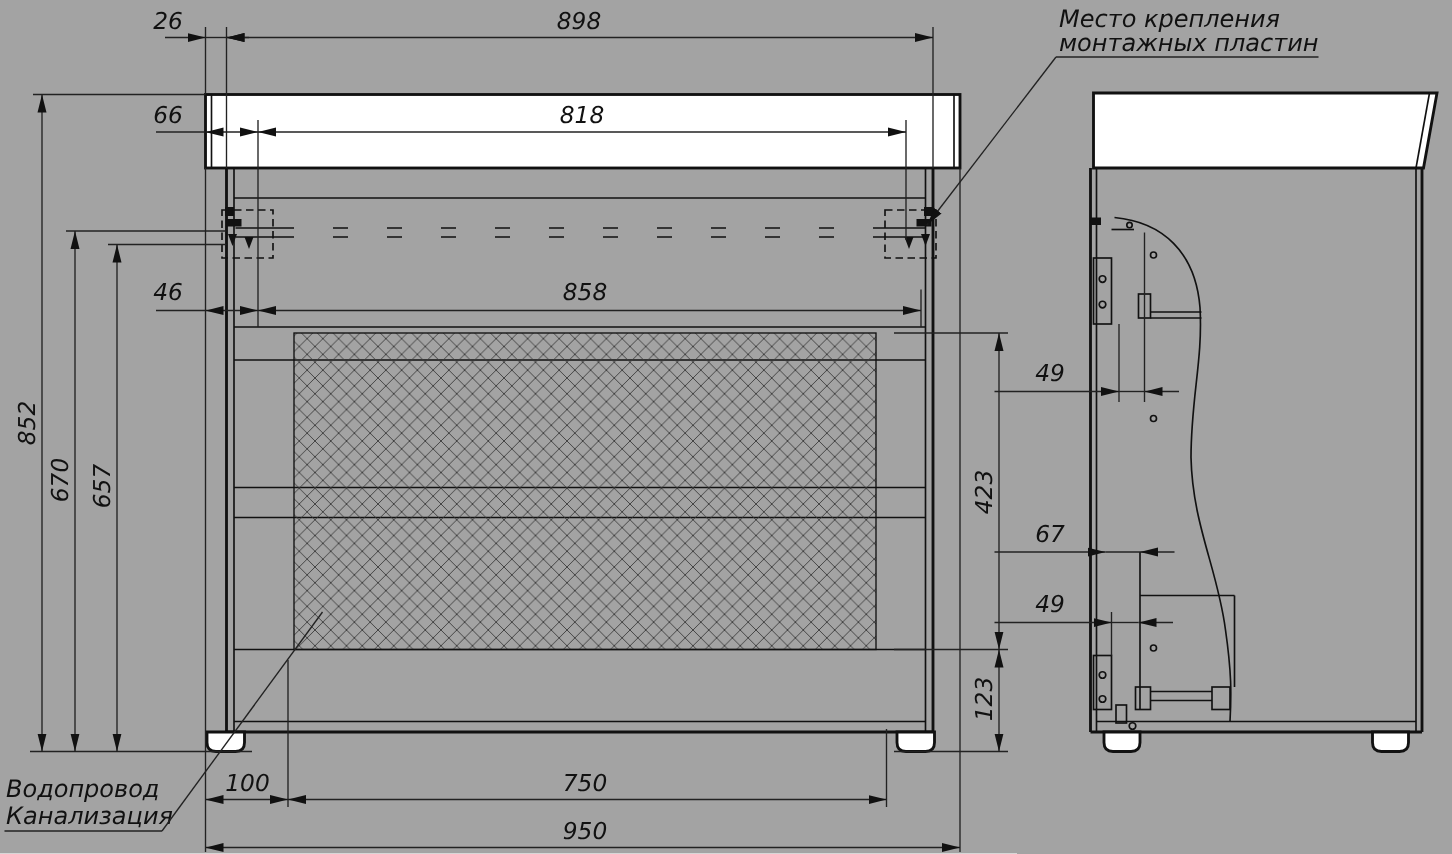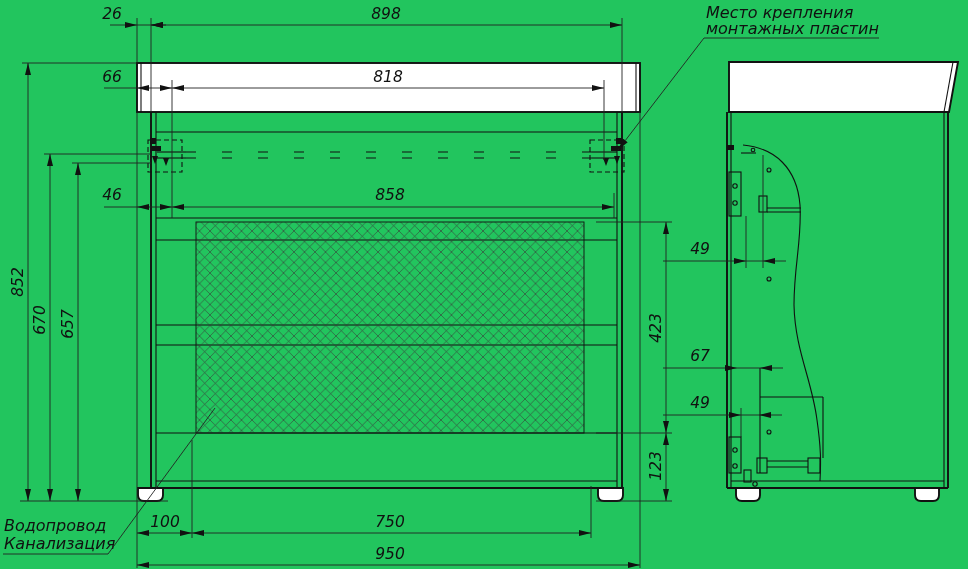--- a/index.html
+++ b/index.html
@@ -1,16 +1,16 @@
 <!DOCTYPE html>
 <html><head>
 <meta charset="utf-8">
 <style>
   html,body{margin:0;padding:0;background:#ffffff;}
-  .canvas{width:968px;height:569px;background:#22c55e;position:relative;overflow:hidden;}
+  .canvas{width:968px;height:569px;background:#a3a3a3;position:relative;overflow:hidden;}
   svg{display:block;}
   text{font-family:"DejaVu Sans","Liberation Sans",sans-serif;font-style:italic;fill:#111;}
   .dim{font-size:15.5px;}
   .lbl{font-size:16px;}
   .obj{stroke:#111;stroke-width:1.9;fill:none;}
   .objf{stroke:#111;stroke-width:1.9;fill:#fff;}
   .inner{stroke:#111;stroke-width:1.1;fill:none;}
   .thin{stroke:#222;stroke-width:0.9;fill:none;}
   .dash{stroke:#111;stroke-width:1.1;fill:none;stroke-dasharray:5 3;}
   .raildash{stroke:#111;stroke-width:1.1;fill:none;stroke-dasharray:10 26;}

